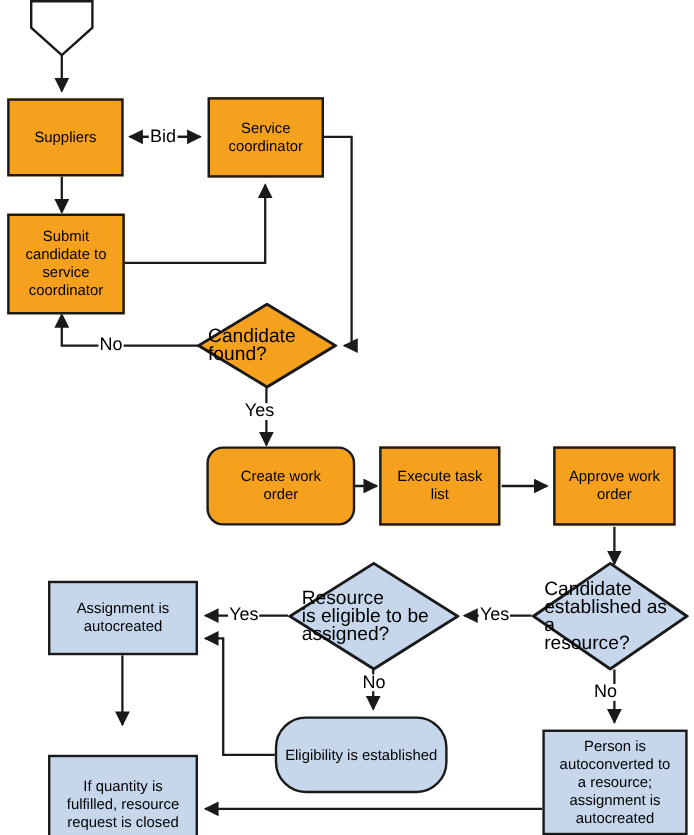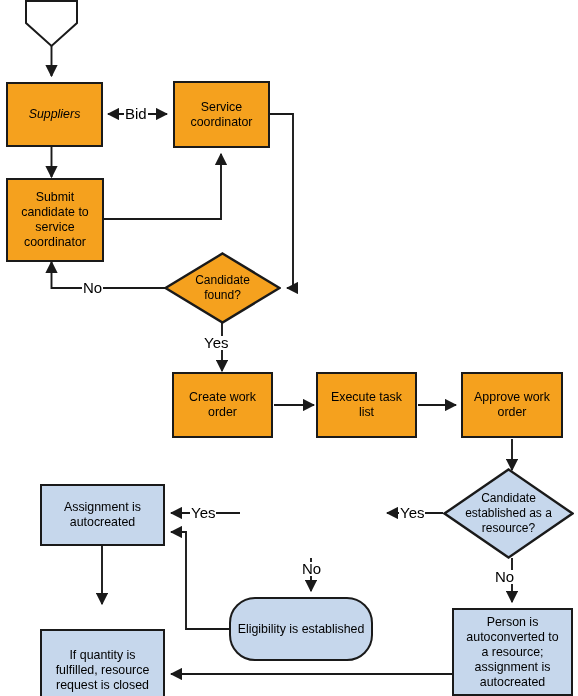--- a/index.html
+++ b/index.html
@@ -47,22 +47,22 @@
   }
   .diamond .dlabel {
     position: absolute;
     left: 0;
     top: 0;
     width: 100%;
     height: 100%;
     display: flex;
     align-items: center;
     justify-content: center;
-    text-align: center;
-    font-size: 12px;
+    text-align: left;
+    font-size: 16px;
     line-height: 15px;
     color: #000000;
     pointer-events: none;
   }
   .diamond .dlabel span { display: block; width: 84%; }
 
   .edge-label {
     position: absolute;
     font-size: 15px;
     line-height: 14px;
@@ -135,21 +135,21 @@
       <path d="M 229 629 L 186 629 L 186 532 L 171 532" marker-end="url(#arrow)"></path>
 
       
       <line x1="102" y1="546" x2="102" y2="604" marker-end="url(#arrow)"></line>
 
       
       <path d="M 452 674 L 171 674" marker-end="url(#arrow)"></path>
     </g>
   </svg>
 
-  <div class="node proc orange" style="left:6px; top:82px; width:97px; height:65px;font-style:italic;">
+  <div class="node proc orange" style="left:6px; top:82px; width:97px; height:65px;">
     <div class="lbl">Suppliers</div>
   </div>
 
   <div class="node proc orange" style="left:173px; top:81px; width:97px; height:67px;">
     <div class="lbl">
       <div>Service</div>
       <div>coordinator</div>
     </div>
   </div>
 
@@ -167,21 +167,21 @@
       <polygon points="58.5,1.5 115.5,36 58.5,70.5 1.5,36" fill="#F5A11E" stroke="#1a1a1a" stroke-width="2.4"></polygon>
     </svg>
     <div class="dlabel">
       <span>
         <div>Candidate</div>
         <div>found?</div>
       </span>
     </div>
   </div>
 
-  <div class="node proc orange" style="left:172px; top:372px; width:101px; height:66px;">
+  <div class="node proc orange" style="left:172px; top:372px; width:124px; height:66px;border-radius:14px;">
     <div class="lbl">
       <div>Create work</div>
       <div>order</div>
     </div>
   </div>
 
   <div class="node proc orange" style="left:316px; top:372px; width:101px; height:66px;">
     <div class="lbl">
       <div>Execute task</div>
       <div>list</div>
@@ -201,20 +201,32 @@
     </svg>
     <div class="dlabel">
       <span>
         <div>Candidate</div>
         <div>established as a</div>
         <div>resource?</div>
       </span>
     </div>
   </div>
 
+  <div class="diamond" style="left:240px; top:468px; width:143px; height:91px;">
+    <svg width="143" height="91" viewBox="0 0 143 91" xmlns="http://www.w3.org/2000/svg">
+      <polygon points="71.5,1.5 141.5,45.5 71.5,89.5 1.5,45.5" fill="#C6D7EC" stroke="#1a1a1a" stroke-width="2.4"></polygon>
+    </svg>
+    <div class="dlabel">
+      <span>
+        <div>Resource</div>
+        <div>is eligible to be</div>
+        <div>assigned?</div>
+      </span>
+    </div>
+  </div>
 
   <div class="node proc blue" style="left:40px; top:484px; width:125px; height:62px;">
     <div class="lbl">
       <div>Assignment is</div>
       <div>autocreated</div>
     </div>
   </div>
 
   <div class="node proc blue" style="left:229px; top:597px; width:144px; height:64px;border-radius:26px;">
     <div class="lbl">

